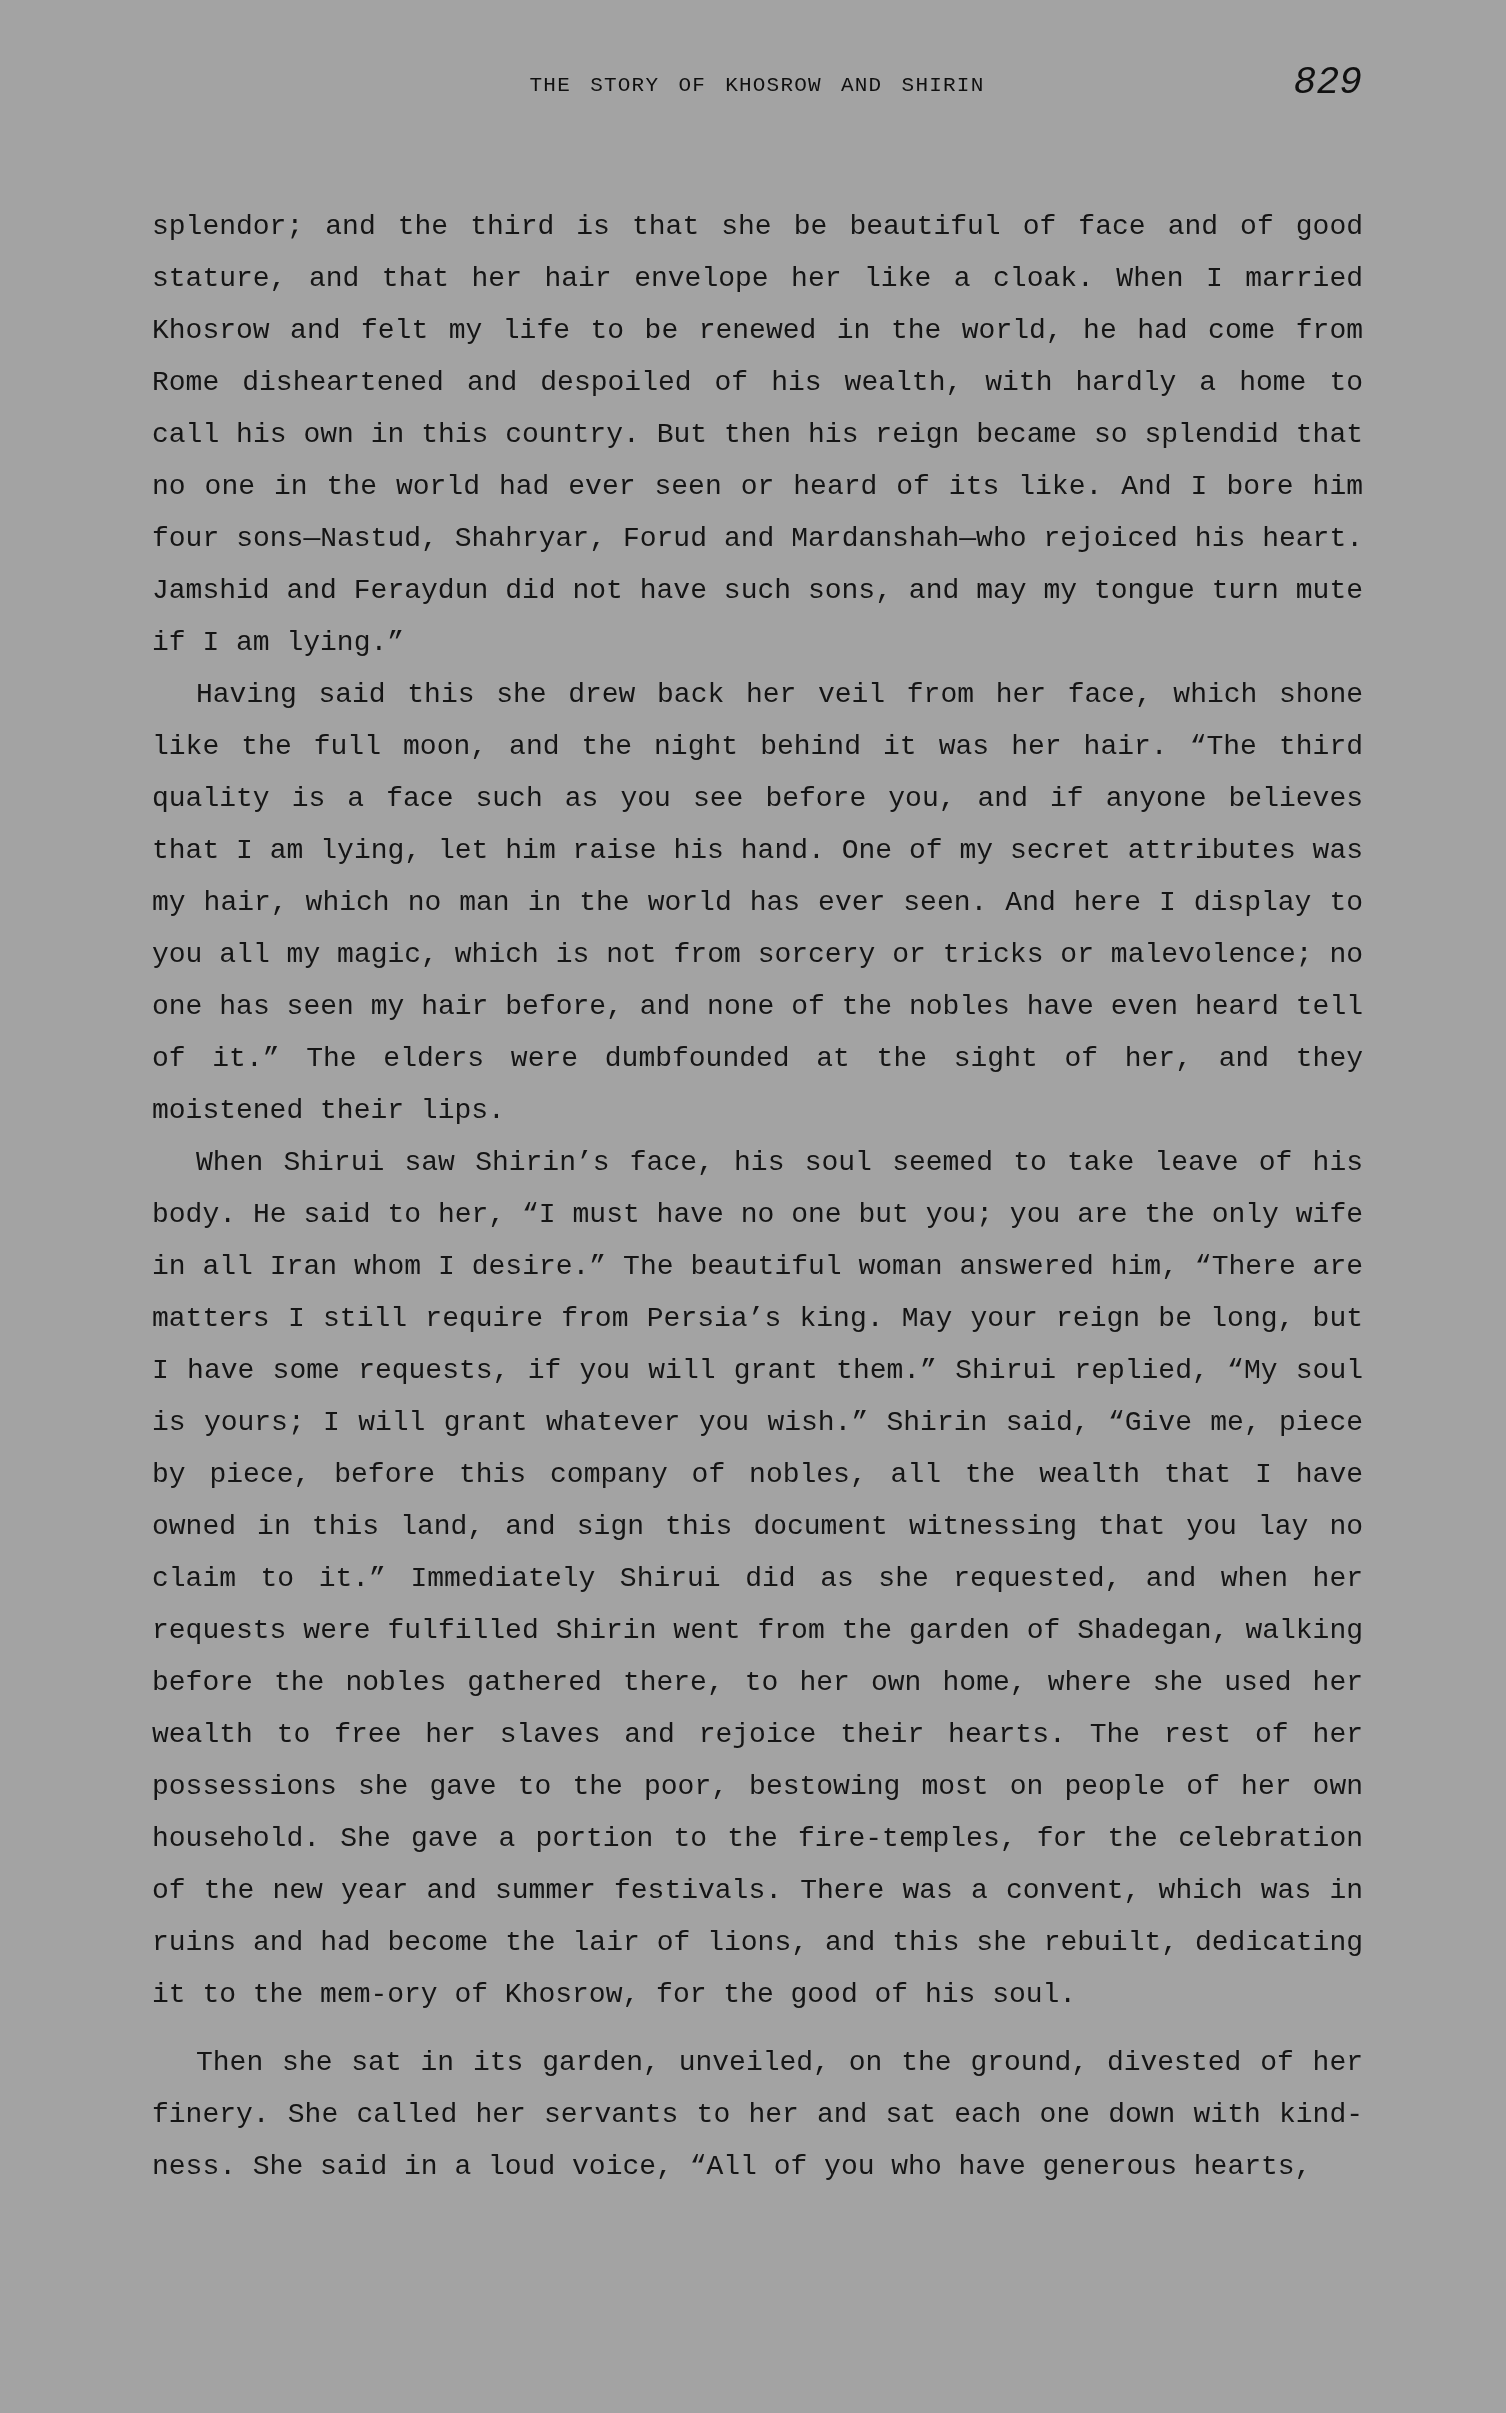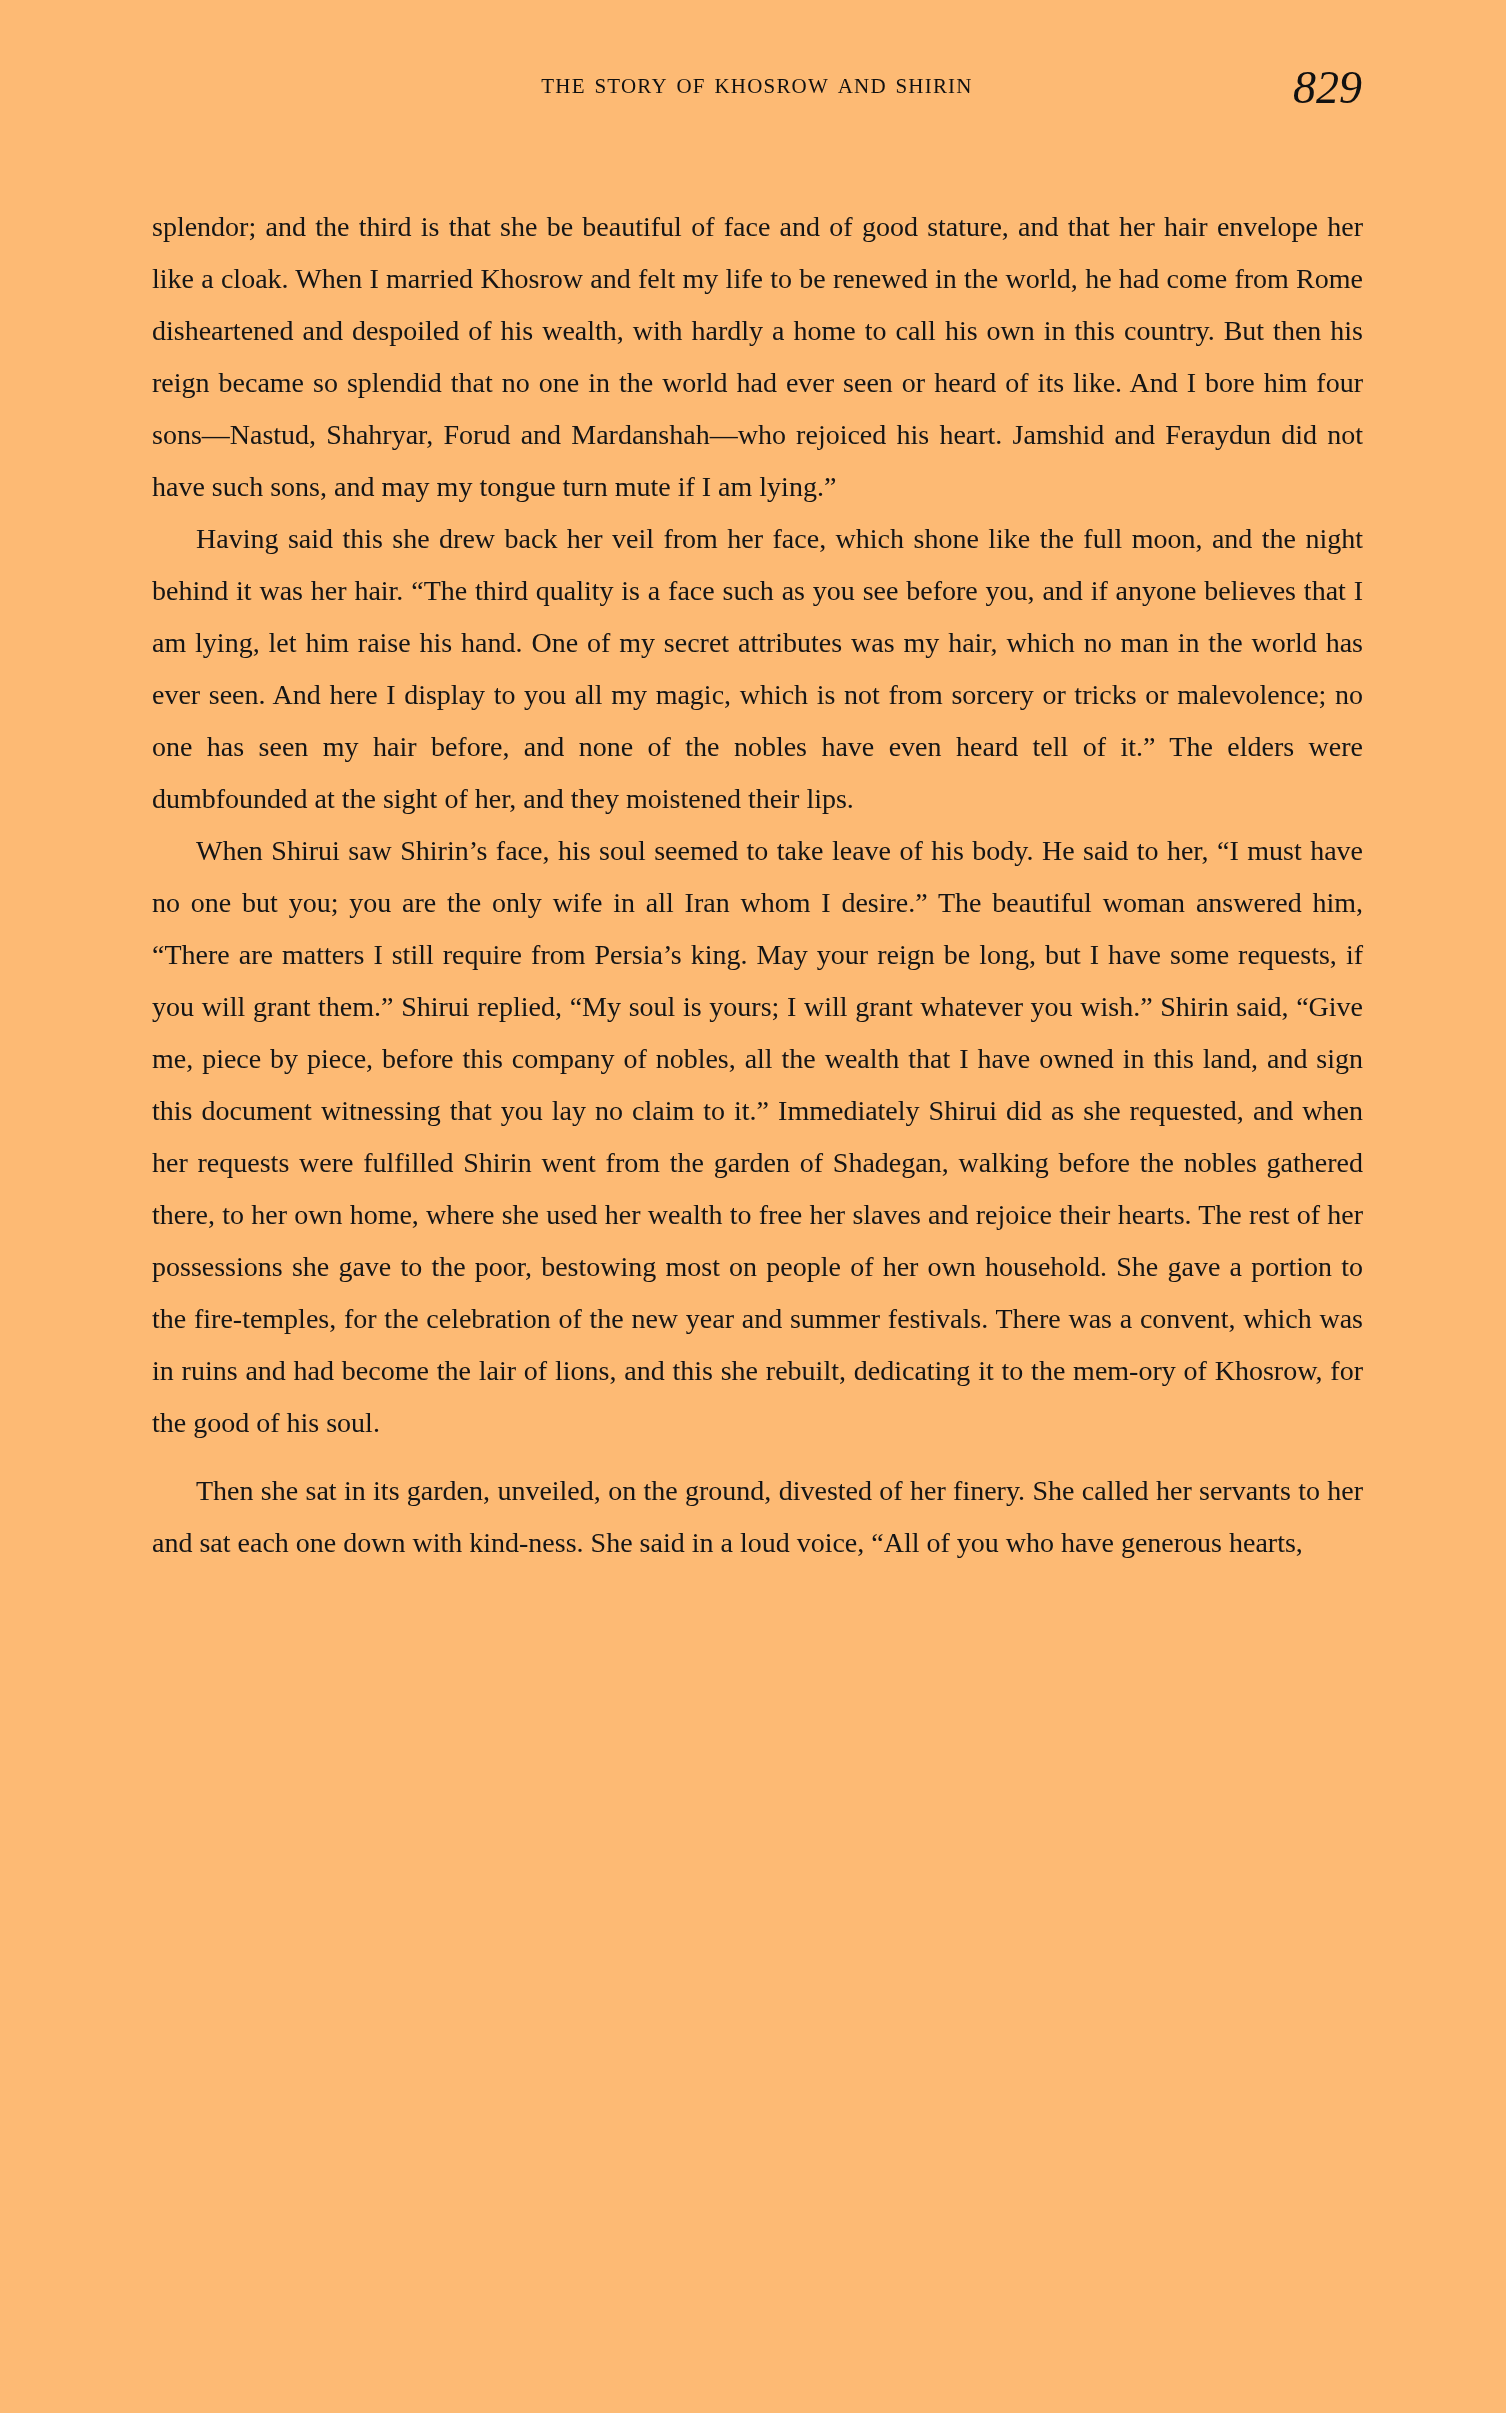--- a/index.html
+++ b/index.html
@@ -4,23 +4,23 @@
 <style>
   html, body {
     margin: 0;
     padding: 0;
     background: #ffffff;
   }
   .page {
     position: relative;
     width: 1506px;
     height: 2413px;
-    background: #fdba74;
+    background: #a3a3a3;
     box-sizing: border-box;
-    font-family: Liberation Serif, serif;
+    font-family: Liberation Mono, monospace;
     color: #141414;
     overflow: hidden;
   }
 
   
   .running-head {
     position: absolute;
     top: 66px;
     left: 152px;
     width: 1210px;
@@ -36,21 +36,21 @@
     letter-spacing: 1.2px;
     font-variant: small-caps;
     text-transform: lowercase;
     color: #101010;
     white-space: nowrap;
   }
   .folio {
     position: absolute;
     right: 0;
     top: -4.7px;
-    font-size: 46px;
+    font-size: 38px;
     font-style: italic;
     color: #111111;
   }
 
   
   .textblock {
     position: absolute;
     left: 152px;
     top: 201px;
     width: 1211px;

